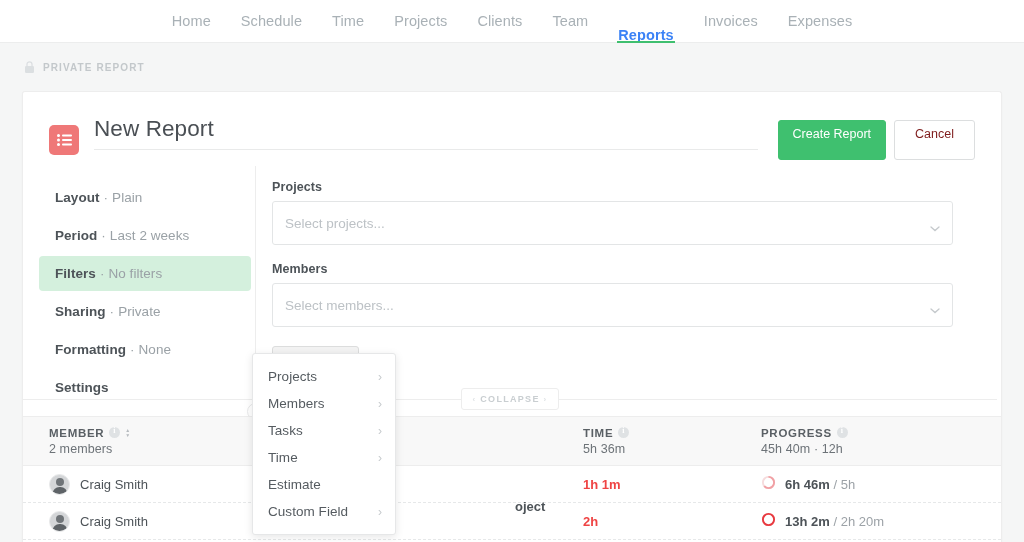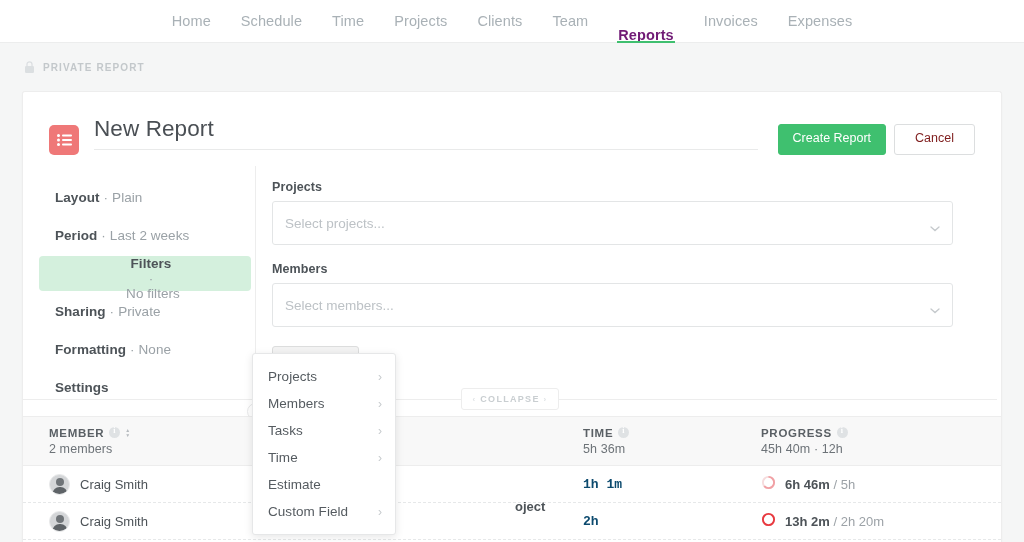--- a/index.html
+++ b/index.html
@@ -26,21 +26,21 @@
     display: flex;
     align-items: center;
     padding: 0 15px;
     font-size: 14.5px;
     color: #a9b1b6;
     position: relative;
     cursor: pointer;
     letter-spacing: .1px;
   }
   .nav-item.active {
-    color: #701a75;
+    color: #3b82f6;
     font-weight: bold;
     margin-top: 28px;
   }
   .nav-item.active::after {
     content: "";
     position: absolute;
     left: 14px; right: 14px; bottom: -1px;
     height: 2px;
     background: #3fbf6f;
   }
@@ -103,21 +103,21 @@
     font-size: 22.5px;
     color: #4a4f54;
     font-weight: 400;
     letter-spacing: .1px;
     line-height: 28px;
   }
   .btn {
     font-size: 12.5px;
     border-radius: 3px;
     padding: 0 14px;
-    height: 31px;
+    height: 40px;
     line-height: 26px;
     cursor: pointer;
     white-space: nowrap;
     flex: 0 0 auto;
   }
   .btn-create {
     background: #3fc06f;
     color: #ffffff;
     border: 1px solid #3fc06f;
     margin-right: 8px;
@@ -151,21 +151,21 @@
     border-radius: 4px;
     margin-bottom: 3px;
     cursor: pointer;
     letter-spacing: .05px;
   }
   .side-item b {
     color: #4d5358;
     font-weight: bold;
     margin-right: 4px;
   }
-  .side-item.active { background: #d4f0dd; flex-direction: column; }
+  .side-item.active { background: #d4f0dd; }
   .side-item .dot { margin: 0 4px 0 0; }
 
   
   .divider {
     position: absolute;
     left: 232px; top: 0;
     width: 1px; height: 240px;
     background: #ededed;
   }
   .knob {
@@ -339,21 +339,21 @@
   .avatar::before {
     content:""; position:absolute; left:50%; top:3px;
     width:8px; height:8px; border-radius:50%;
     background:#6f7478; transform:translateX(-50%);
   }
   .avatar::after {
     content:""; position:absolute; left:50%; top:12px;
     width:15px; height:11px; border-radius:7px 7px 0 0;
     background:#5e6367; transform:translateX(-50%);
   }
-  .time-cell { font-weight: bold; font-size: 13px; color: #0c4a6e; font-family: Liberation Mono, monospace; }
+  .time-cell { font-weight: bold; font-size: 13px; color: #ef4444; }
   .prog-cell { display: flex; align-items: center; gap: 9px; }
   .prog-val { font-size: 13px; font-weight: bold; color: #4d5358; }
   .prog-val .den { color: #9ca2a7; font-weight: normal; }
 </style>
 </head>
 <body>
 
 <div class="topnav" id="topnav">
     <div class="nav-item">Home</div>
     <div class="nav-item">Schedule</div>

